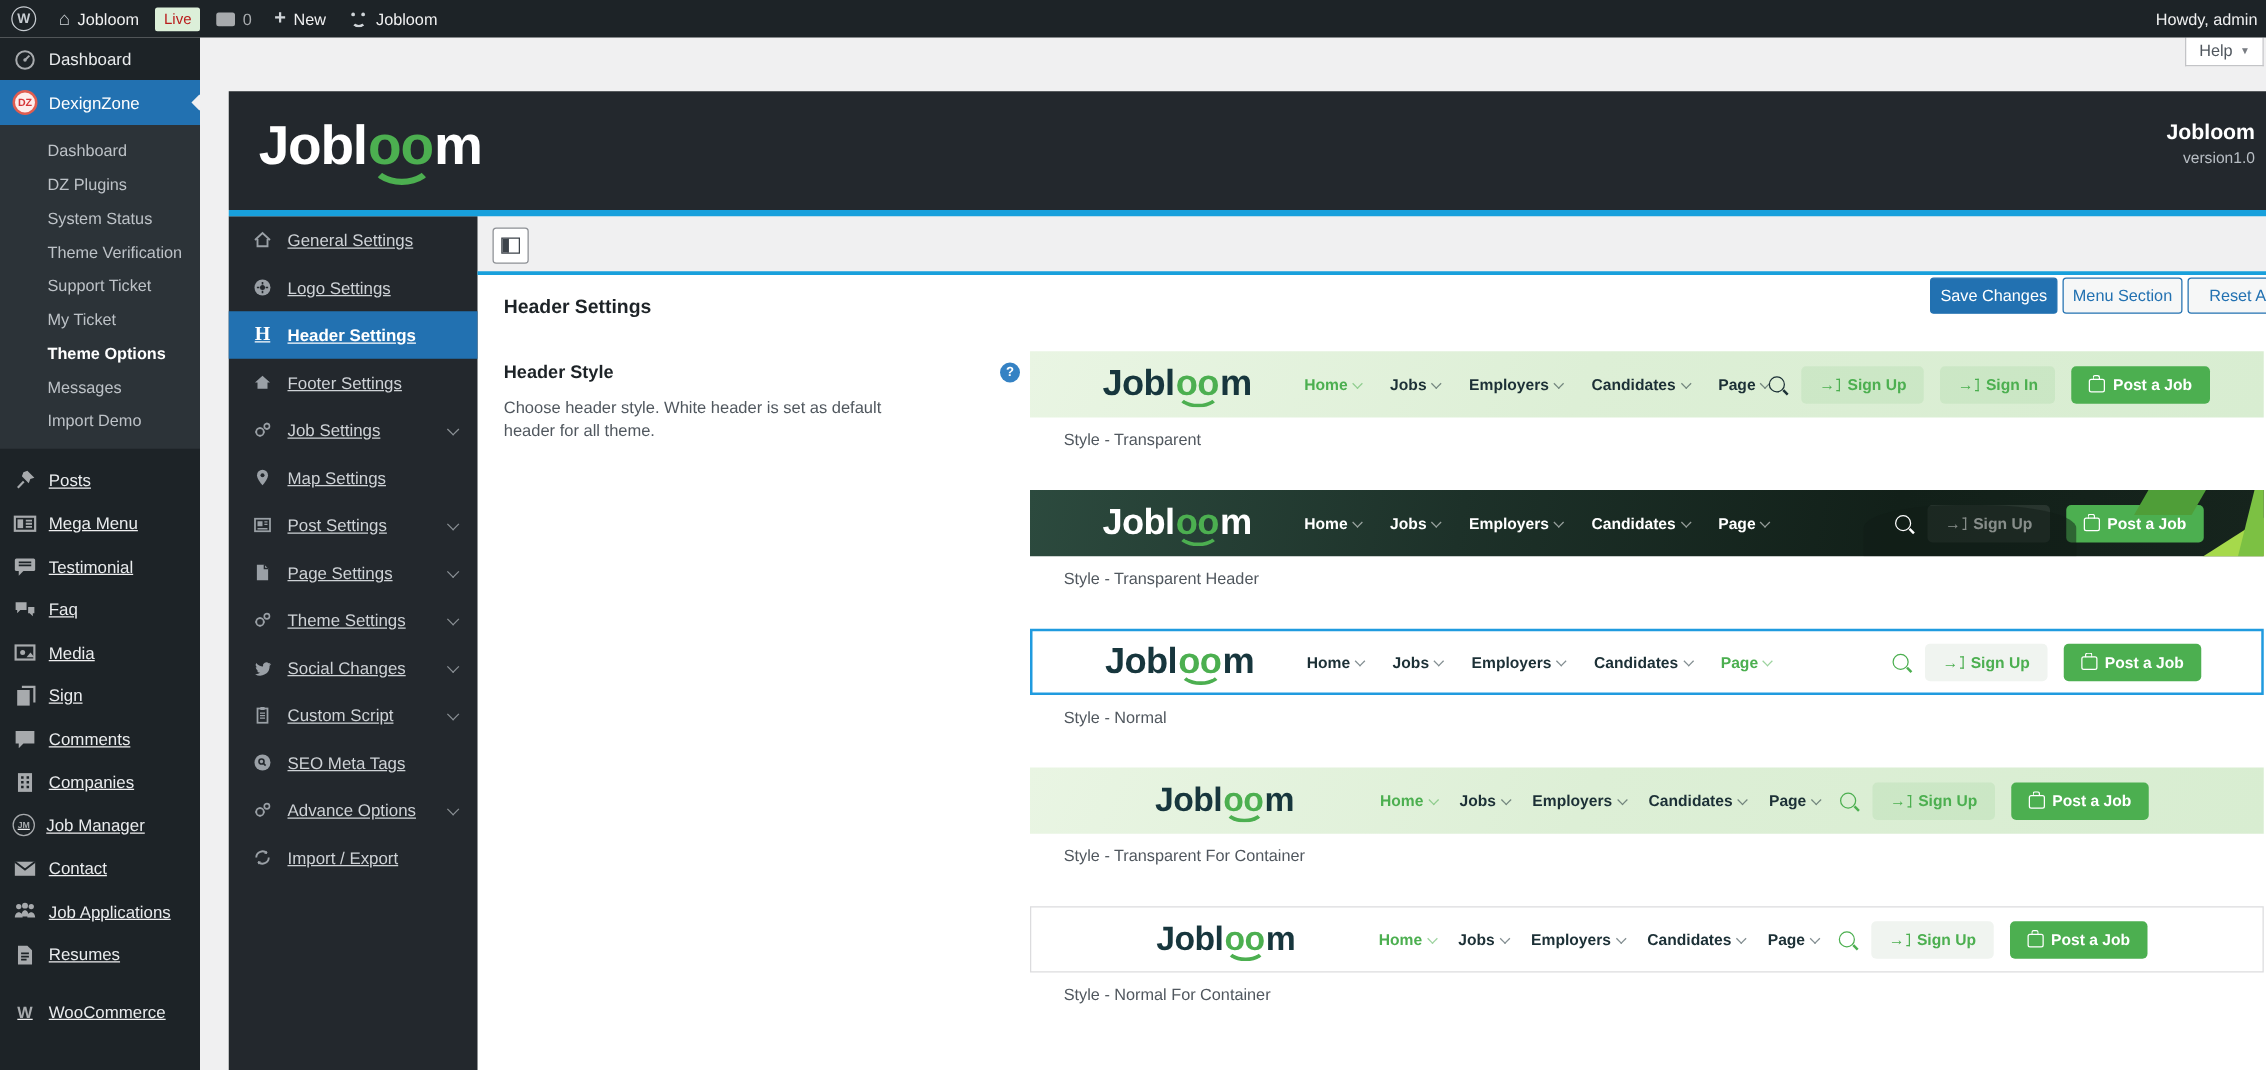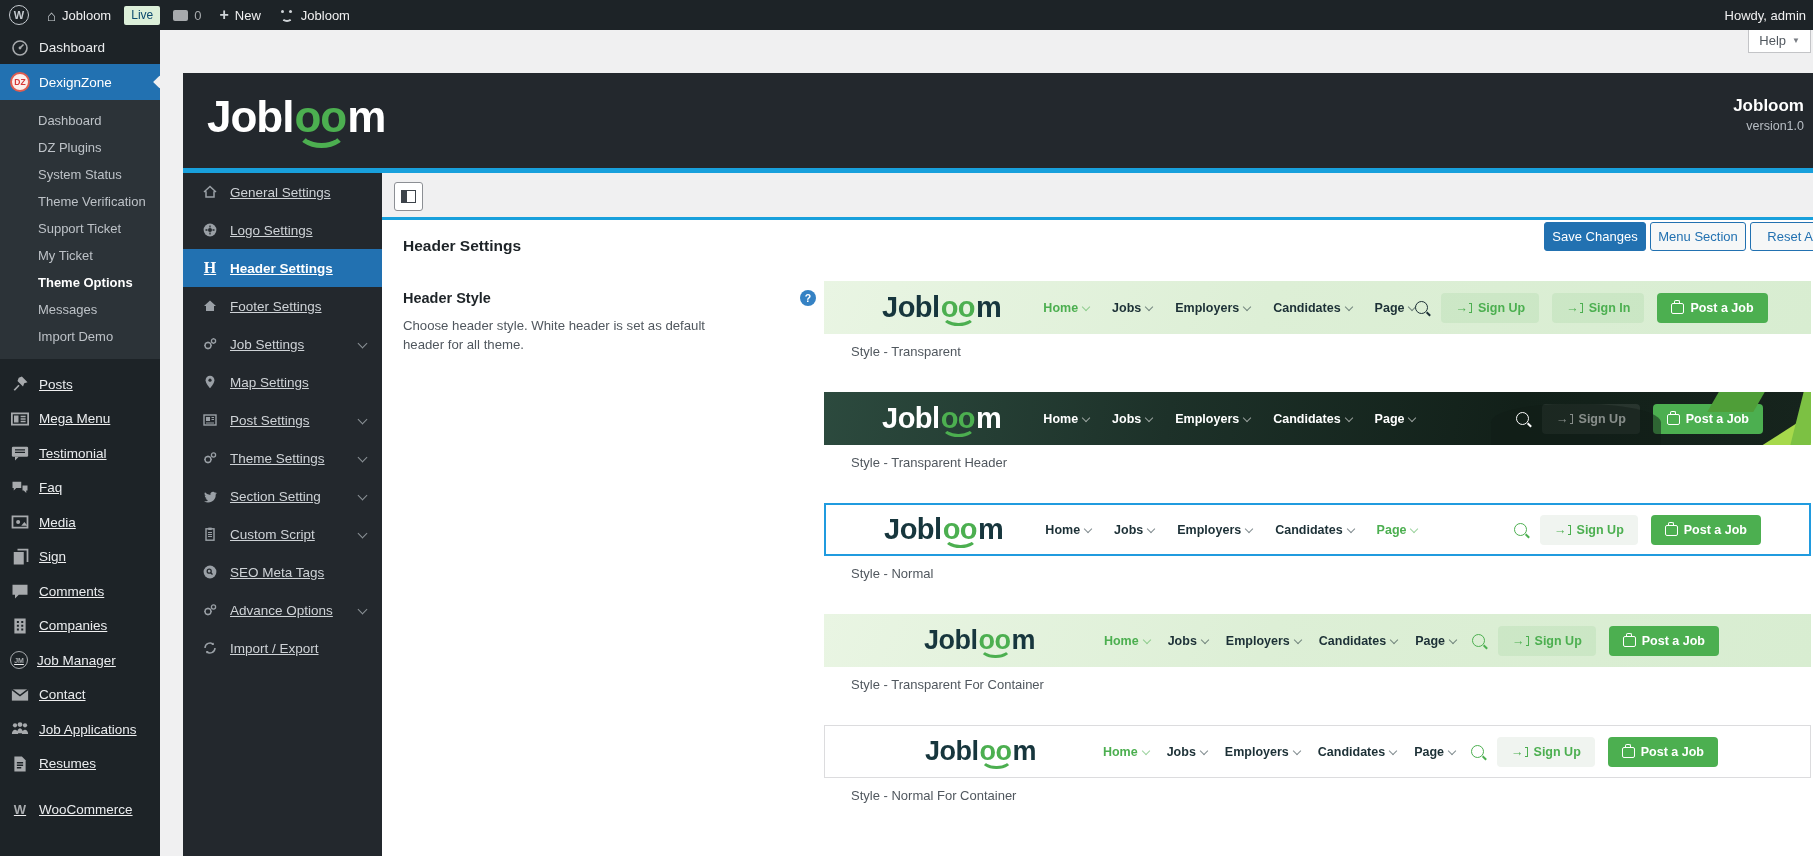--- a/index.html
+++ b/index.html
@@ -3,21 +3,21 @@
 <meta charset="utf-8">
 <style>
   html,body{margin:0;padding:0;background:#f0f0f1;font-family:"Liberation Sans",sans-serif;}
   #screen{position:relative;width:1813px;height:856px;overflow:hidden;background:#f0f0f1;}
   
   .adminbar{position:absolute;left:0;top:0;width:100%;height:30px;background:#1d2327;color:#f0f0f1;font-size:13px;display:flex;align-items:center;justify-content:space-between;z-index:50;}
   .ab-left{display:flex;align-items:center;height:100%;}
   .ab-item{display:flex;align-items:center;gap:6px;padding:0 9px;height:100%;cursor:pointer;white-space:nowrap;}
   .wplogo{width:18px;height:18px;border:1.6px solid #c7ccd1;border-radius:50%;display:inline-flex;align-items:center;justify-content:center;font-size:11px;font-weight:bold;color:#c7ccd1;}
   .home-ic{font-size:15px;color:#cfd4d8;}
-  .live-badge{background:#dcefd9;color:#0c4a6e;font-size:12px;padding:1px 7px;border-radius:2px;margin:0 4px;line-height:17px;}
+  .live-badge{background:#dcefd9;color:#b91c1c;font-size:12px;padding:1px 7px;border-radius:2px;margin:0 4px;line-height:17px;}
   .bubble-icon{width:15px;height:11px;background:#a7aaad;border-radius:2px;position:relative;display:inline-block;}
   .bubble-icon::after{content:'';position:absolute;left:3px;bottom:-4px;border:4px solid transparent;border-top-color:#a7aaad;border-left-width:2px;border-right-width:2px;}
   .count{color:#a7aaad;}
   .plus{font-size:16px;font-weight:bold;color:#cfd4d8;}
   .mini-smile{width:16px;height:16px;position:relative;display:inline-block;}
   .mini-smile i{position:absolute;top:3px;left:2px;width:3px;height:3px;border-radius:50%;background:#cfd4d8;box-shadow:8px 0 0 #cfd4d8;}
   .mini-smile u{position:absolute;left:2px;right:2px;bottom:1px;height:8px;border:2px solid transparent;border-bottom-color:#cfd4d8;border-radius:50%;display:block;}
   .ab-right{padding-right:2px;margin-right:-4px;}
   
   .help-tab{position:absolute;top:30px;right:2px;background:#fff;border:1px solid #c3c4c7;border-top:none;padding:3px 10px 4px;font-size:13px;color:#50575e;display:flex;gap:6px;align-items:center;cursor:pointer;z-index:40;}
@@ -346,35 +346,45 @@
             <rect x="4" y="5" width="4" height="4" fill="currentColor"></rect>
             <path d="M9.5 5.5H12M9.5 7.5H12M4 11h8" stroke="currentColor" stroke-width="1.1"></path>
           </svg>
         </span>
         <span>Post Settings</span>
         <span class="chev"></span>
       </div>
     <div class="tn-item">
         <span class="tn-ic">
           <svg width="16" height="16" viewBox="0 0 16 16">
+            <path d="M3.5 1.8h6l3 3v9.4h-9z" fill="currentColor"></path>
+            <path d="M9.5 1.8v3h3" fill="none" stroke="#23282d" stroke-width="1.1"></path>
+          </svg>
+        </span>
+        <span>Page Settings</span>
+        <span class="chev"></span>
+      </div>
+    <div class="tn-item">
+        <span class="tn-ic">
+          <svg width="16" height="16" viewBox="0 0 16 16">
             <circle cx="6" cy="9.5" r="3" fill="none" stroke="currentColor" stroke-width="1.4"></circle>
             <circle cx="11.5" cy="5" r="2.1" fill="none" stroke="currentColor" stroke-width="1.3"></circle>
             <path d="M6 5.7v1M6 12.3v1M2.2 9.5h1M8.8 9.5h1" stroke="currentColor" stroke-width="1.2"></path>
           </svg>
         </span>
         <span>Theme Settings</span>
         <span class="chev"></span>
       </div>
     <div class="tn-item">
         <span class="tn-ic">
           <svg width="16" height="16" viewBox="0 0 16 16">
             <path d="M14.5 4.2c-.5.25-1 .4-1.5.45a2.7 2.7 0 0 0-4.6 2.45A7.4 7.4 0 0 1 3 4.3a2.7 2.7 0 0 0 .85 3.6c-.45 0-.85-.12-1.2-.3a2.7 2.7 0 0 0 2.15 2.65c-.4.1-.85.12-1.25.05a2.7 2.7 0 0 0 2.5 1.85A5.4 5.4 0 0 1 2 13.3 7.6 7.6 0 0 0 13.7 6.5c.5-.4.95-.85 1.3-1.4-.5.2-1 .35-1.5.4z" fill="currentColor"></path>
           </svg>
         </span>
-        <span>Section Setting</span>
+        <span>Social Changes</span>
         <span class="chev"></span>
       </div>
     <div class="tn-item">
         <span class="tn-ic">
           <svg width="16" height="16" viewBox="0 0 16 16">
             <rect x="4" y="2.8" width="8" height="11.4" fill="none" stroke="currentColor" stroke-width="1.4"></rect>
             <rect x="6.3" y="1.6" width="3.4" height="2.4" fill="currentColor"></rect>
             <path d="M6 6.5h4M6 8.5h4M6 10.5h4" stroke="currentColor" stroke-width="1.1"></path>
           </svg>
         </span>

